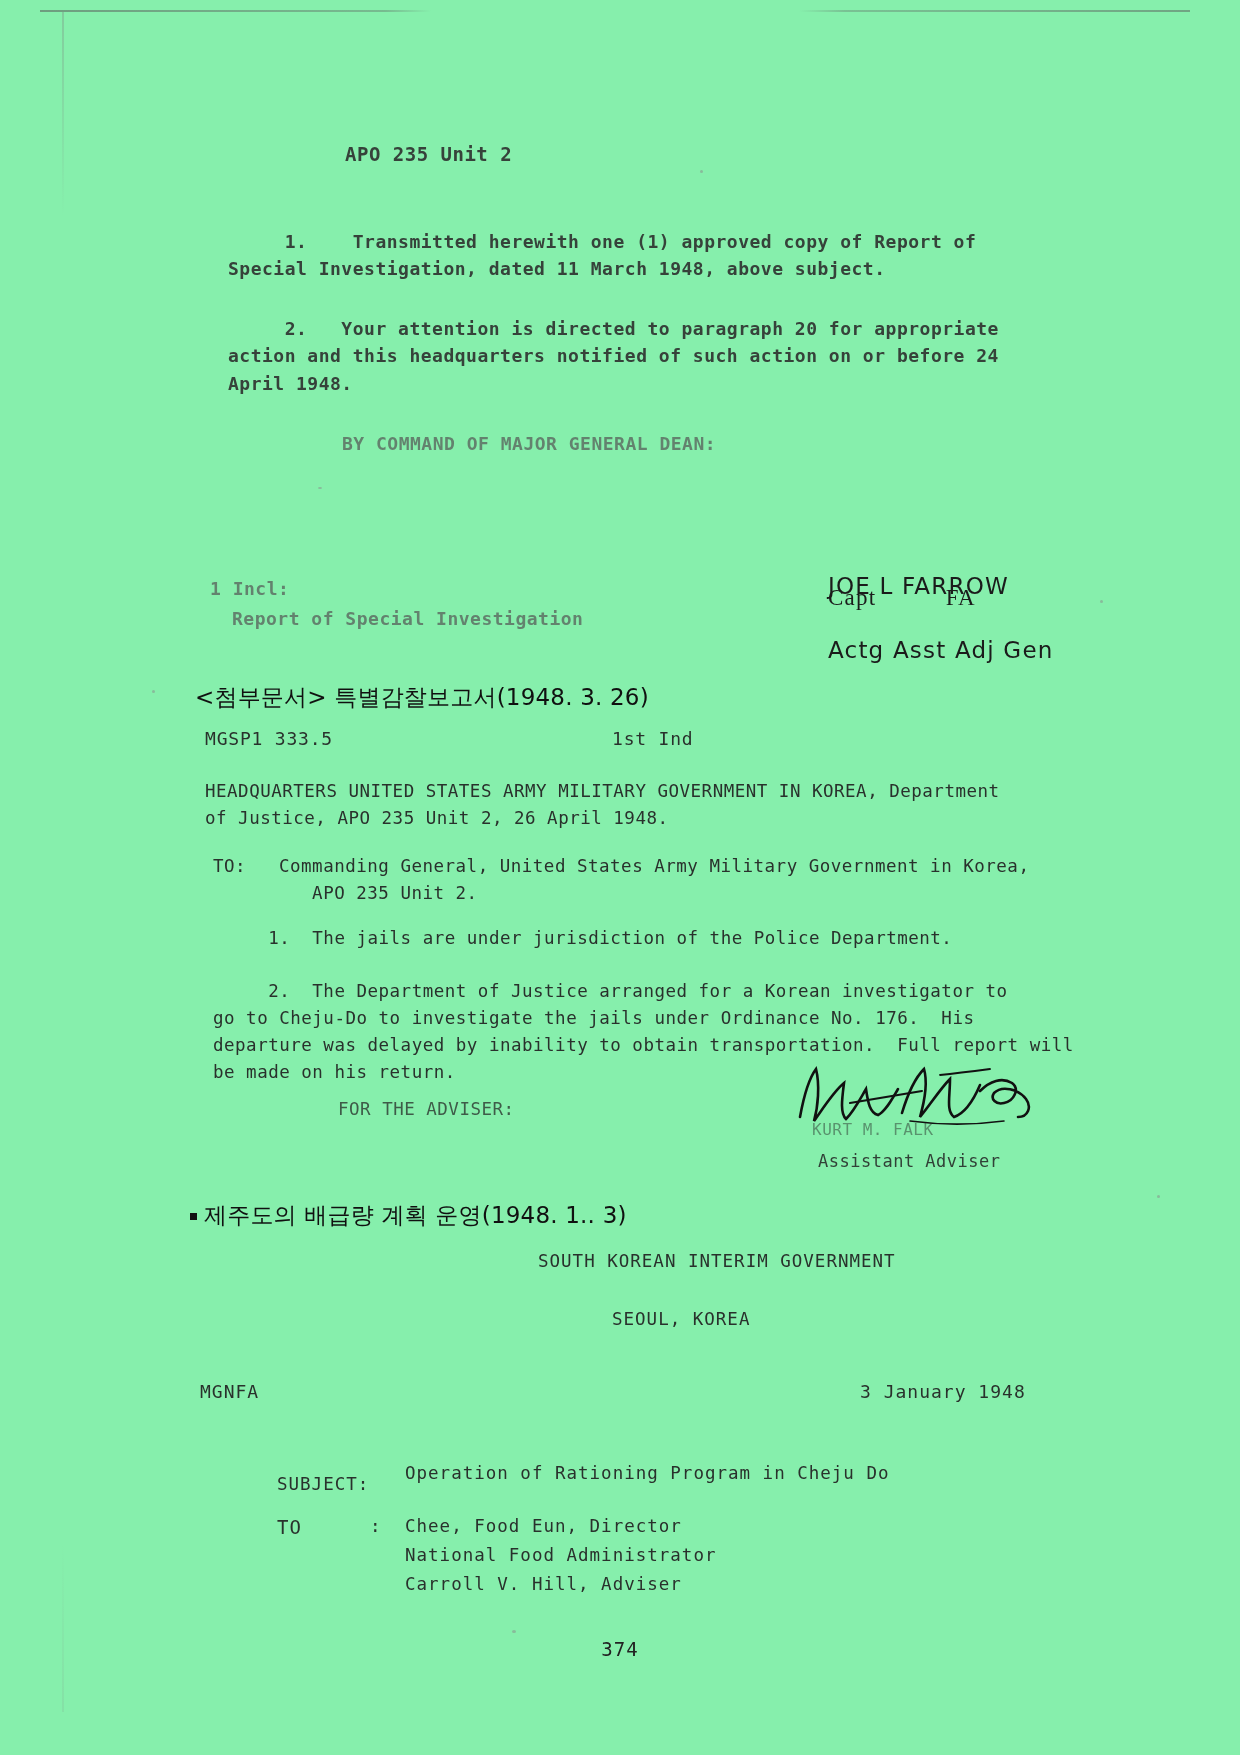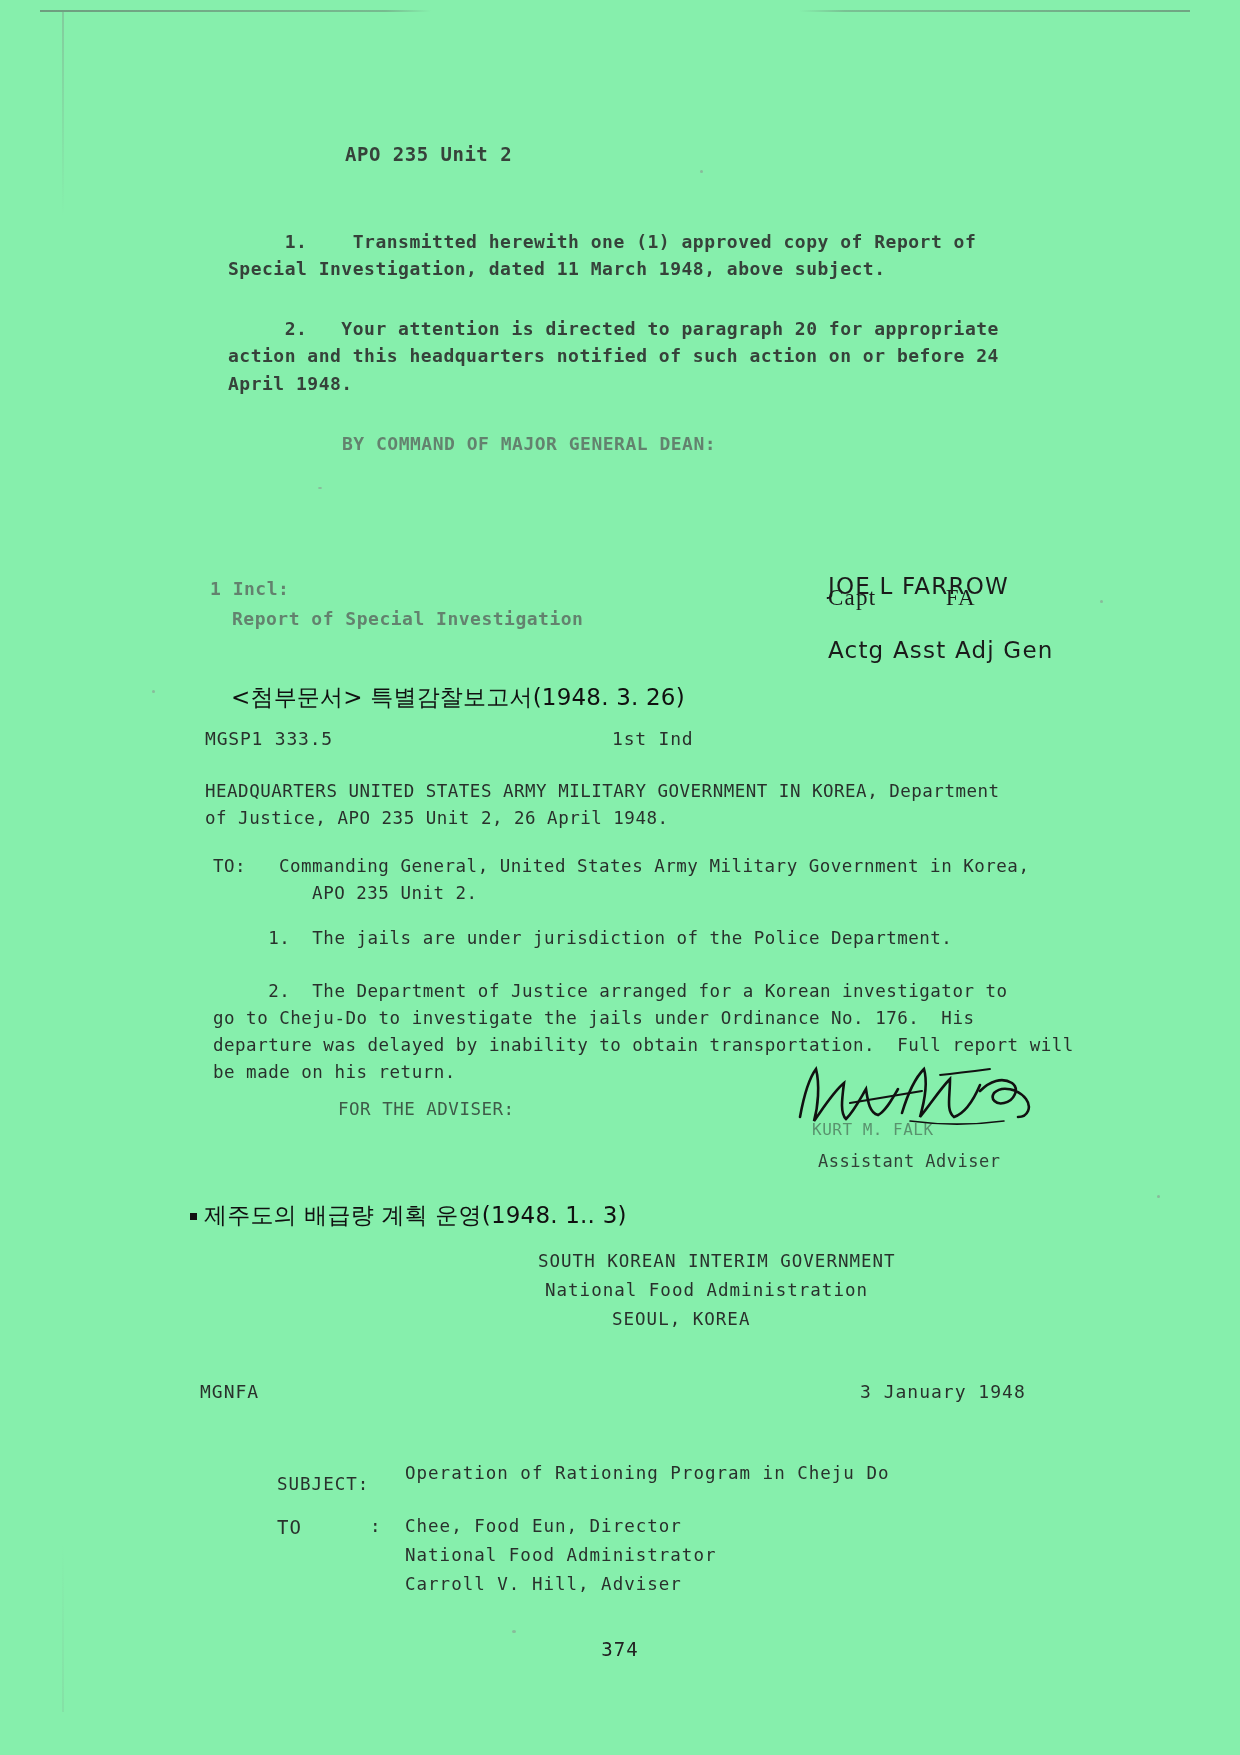--- a/index.html
+++ b/index.html
@@ -150,21 +150,21 @@
   <div class="txt tw tw-faint" style="left:342px; top:430px; font-size:18px;">BY COMMAND OF MAJOR GENERAL DEAN:</div>
 
   <div class="txt tw tw-faint" style="left:210px; top:575px; font-size:18px;">1 Incl:</div>
 
   <div class="txt tw tw-faint" style="left:232px; top:605px; font-size:18px;">Report of Special Investigation</div>
 
   <div class="txt sig-block" style="left:828px; top:568px;">JOE L FARROW</div>
   <div class="txt sig-block" style="left:828px; top:580px;font-family:Liberation Serif, serif;">Capt          FA</div>
   <div class="txt sig-block" style="left:828px; top:632px;">Actg Asst Adj Gen</div>
 
-  <div class="txt kr" style="left:195px; top:680px;margin-left:36px;">&lt;첨부문서&gt; 특별감찰보고서(1948. 3. 26)</div>
+  <div class="txt kr" style="left:195px; top:680px;">&lt;첨부문서&gt; 특별감찰보고서(1948. 3. 26)</div>
 
   <div class="txt doc2" style="left:205px; top:725px; font-size:18px; letter-spacing:0.8px;">MGSP1 333.5</div>
 
   <div class="txt doc2" style="left:612px; top:725px; font-size:18px; letter-spacing:0.8px;">1st Ind</div>
 
   <div class="txt doc2" style="left:205px; top:778px; font-size:17.5px;">HEADQUARTERS UNITED STATES ARMY MILITARY GOVERNMENT IN KOREA, Department
 of Justice, APO 235 Unit 2, 26 April 1948.</div>
 
   <div class="txt doc2" style="left:213px; top:853px; font-size:17.5px;">TO:</div>
 
@@ -191,21 +191,20 @@
     </g>
   </svg>
 
   <div class="txt doc2" style="left:812px; top:1118px; font-size:16px; opacity:0.45;">KURT M. FALK</div>
 
   <div class="txt doc2" style="left:818px; top:1148px; font-size:17px; opacity:0.85;">Assistant Adviser</div>
 
   <div class="txt kr" style="left:190px; top:1198px;"><span class="bullet-sq"></span><span>제주도의 배급량 계획 운영(1948. 1.. 3)</span></div>
 
   <div class="txt doc2" style="left:538px; top:1248px; font-size:17.5px; letter-spacing:1px;">SOUTH KOREAN INTERIM GOVERNMENT</div>
-  <div class="txt doc2" style="left:545px; top:1277px; font-size:17.5px; letter-spacing:1px;">National Food Administration</div>
   <div class="txt doc2" style="left:612px; top:1306px; font-size:17.5px; letter-spacing:1px;">SEOUL, KOREA</div>
 
   <div class="txt doc2" style="left:200px; top:1378px; font-size:18px; letter-spacing:1px;">MGNFA</div>
 
   <div class="txt doc2" style="left:860px; top:1378px; font-size:18px; letter-spacing:1px;">3 January 1948</div>
 
   <div class="txt doc2" style="left:277px; top:1460px; font-size:17.5px; letter-spacing:1px;margin-top:11px;">SUBJECT:</div>
   <div class="txt doc2" style="left:405px; top:1460px; font-size:17.5px; letter-spacing:1px;">Operation of Rationing Program in Cheju Do</div>
 
   <div class="txt doc2" style="left:277px; top:1513px; font-size:19px; letter-spacing:1px;">TO</div>

